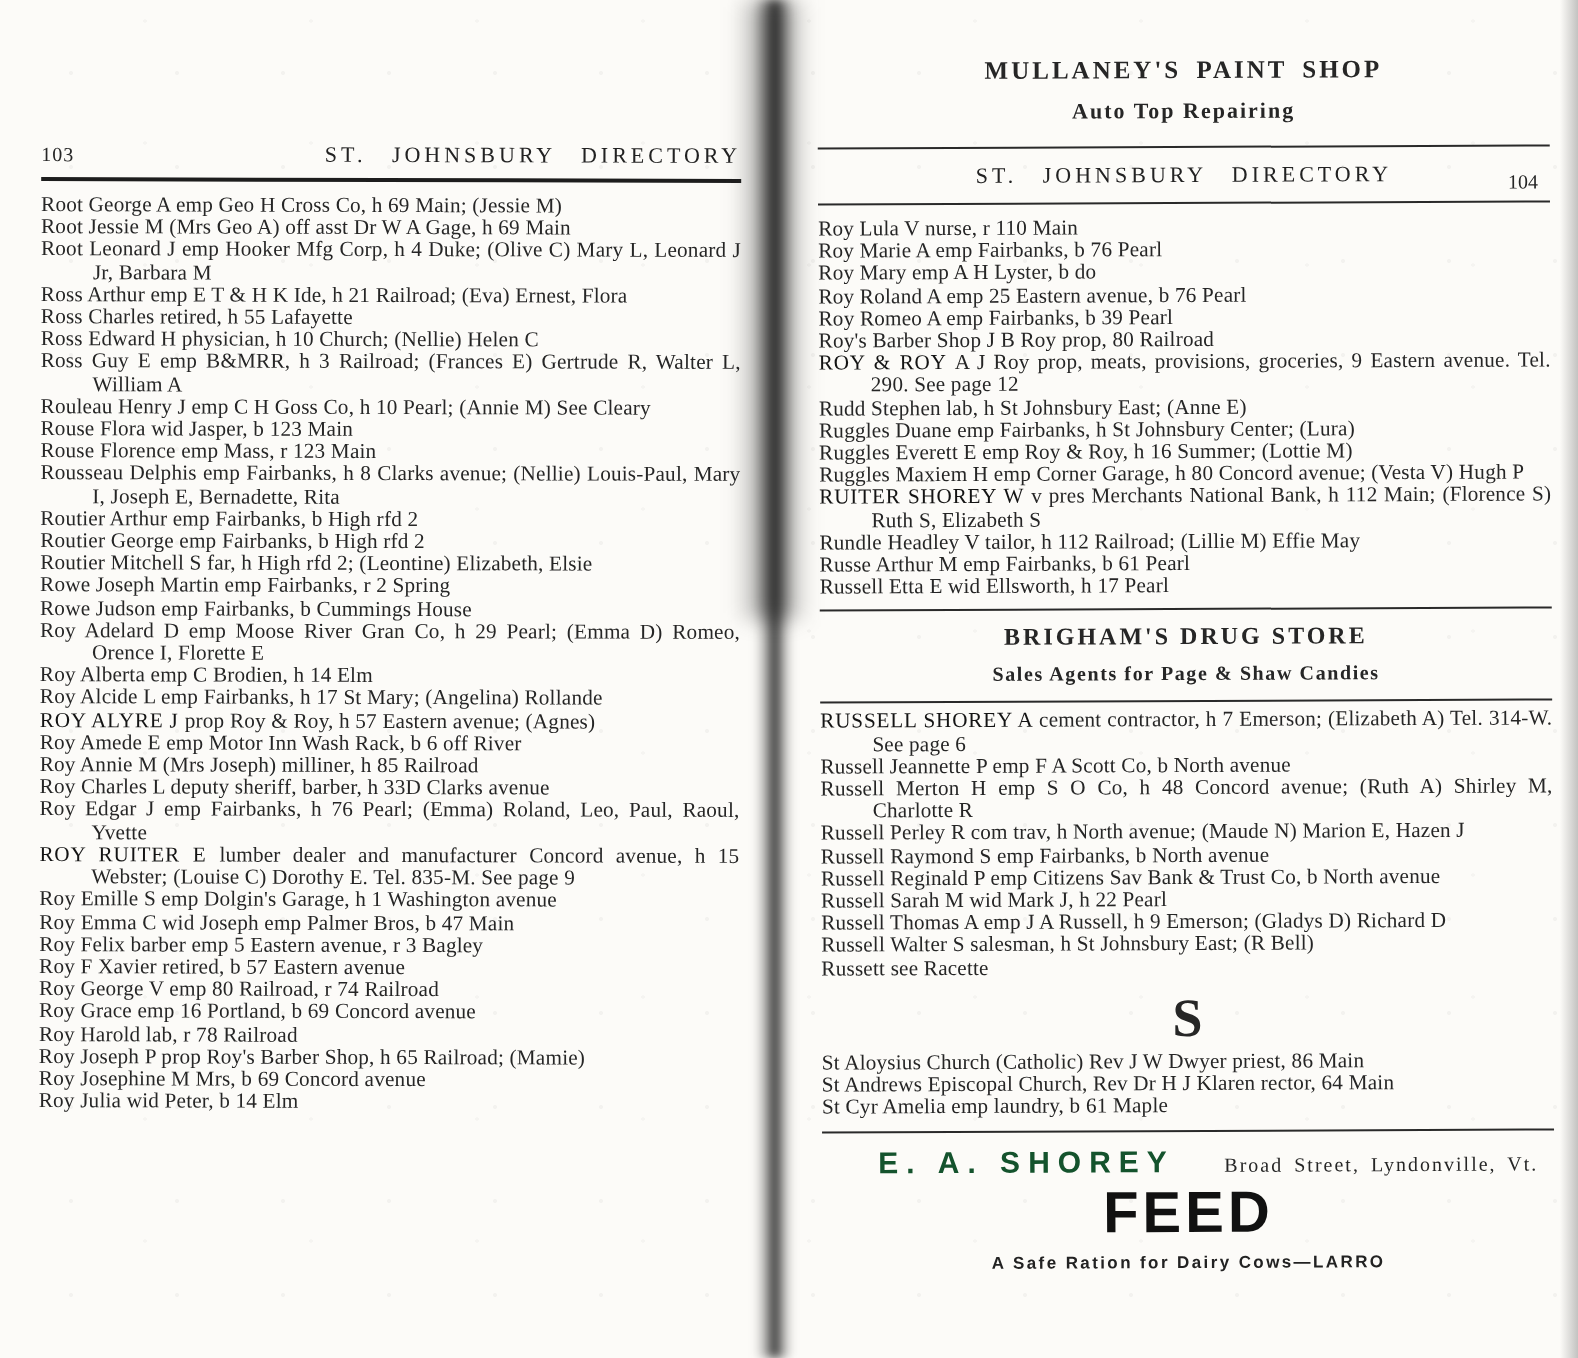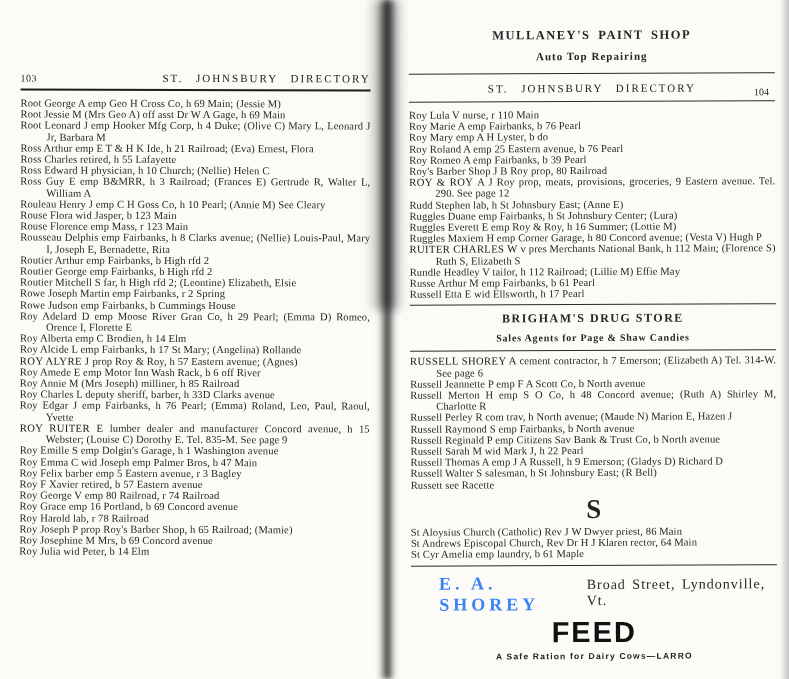--- a/index.html
+++ b/index.html
@@ -76,24 +76,24 @@
             padding:6px 0 7px 0; margin:5px 0 4px 0; }
   .ad-mid .ad-line1 { font-size:12px; font-weight:bold; letter-spacing:1.5px; }
   .ad-mid .ad-line2 { font-size:10px; font-weight:bold; letter-spacing:.8px; margin-top:6px; }
 
   .section-letter { text-align:center; font-size:27px; font-weight:bold; line-height:30px; margin:4px 0 2px 0; }
 
   .rule-bottom { border-top:1.5px solid #2a2a2a; margin-top:5px; }
   .ad-bottom { padding-top:7px; }
   .shorey-row { display:flex; justify-content:space-between; align-items:baseline; padding:0 8px 0 28px; }
   .shorey-name {
-    font-family:Liberation Serif, serif;
-    font-weight:bold; font-size:18px; letter-spacing:4px; color:#3b82f6;
-  }
-  .shorey-address { font-size:14px; letter-spacing:1px; word-spacing:2px; }
+    font-family:Liberation Sans, sans-serif;
+    font-weight:bold; font-size:15px; letter-spacing:4px; color:#14532d;
+  }
+  .shorey-address { font-size:10px; letter-spacing:1px; word-spacing:2px; }
   .feed-word {
     text-align:center; font-family:"Liberation Sans","DejaVu Sans",sans-serif;
     font-weight:bold; font-size:29px; letter-spacing:2px; line-height:30px; margin-top:2px; color:#111;
   }
   .feed-tagline {
     text-align:center; font-family:"Liberation Sans","DejaVu Sans",sans-serif;
     font-weight:bold; font-size:8.5px; letter-spacing:1.2px; margin-top:4px; color:#222;
   }
 </style>
 </head>
@@ -159,21 +159,21 @@
         <div class="entry">Roy Marie A emp Fairbanks, b 76 Pearl</div>
         <div class="entry">Roy Mary emp A H Lyster, b do</div>
         <div class="entry">Roy Roland A emp 25 Eastern avenue, b 76 Pearl</div>
         <div class="entry">Roy Romeo A emp Fairbanks, b 39 Pearl</div>
         <div class="entry">Roy's Barber Shop J B Roy prop, 80 Railroad</div>
         <div class="entry"><span class="lead-bold">ROY &amp; ROY </span>A J Roy prop, meats, provisions, groceries, 9 Eastern avenue.  Tel. 290.  See page 12</div>
         <div class="entry">Rudd Stephen lab, h St Johnsbury East; (Anne E)</div>
         <div class="entry">Ruggles Duane emp Fairbanks, h St Johnsbury Center; (Lura)</div>
         <div class="entry">Ruggles Everett E emp Roy &amp; Roy, h 16 Summer; (Lottie M)</div>
         <div class="entry">Ruggles Maxiem H emp Corner Garage, h 80 Concord avenue; (Vesta V) Hugh P</div>
-        <div class="entry"><span class="lead-bold">RUITER CHARLES W </span>v pres Merchants National Bank, h 112 Main; (Florence S) Ruth S, Elizabeth S</div>
+        <div class="entry"><span class="lead-bold">RUITER SHOREY W </span>v pres Merchants National Bank, h 112 Main; (Florence S) Ruth S, Elizabeth S</div>
         <div class="entry">Rundle Headley V tailor, h 112 Railroad; (Lillie M) Effie May</div>
         <div class="entry">Russe Arthur M emp Fairbanks, b 61 Pearl</div>
         <div class="entry">Russell Etta E wid Ellsworth, h 17 Pearl</div>
       </div>
 
     <div class="ad-mid">
       <div class="ad-line1">BRIGHAM'S DRUG STORE</div>
       <div class="ad-line2">Sales Agents for Page &amp; Shaw Candies</div>
     </div>
 

